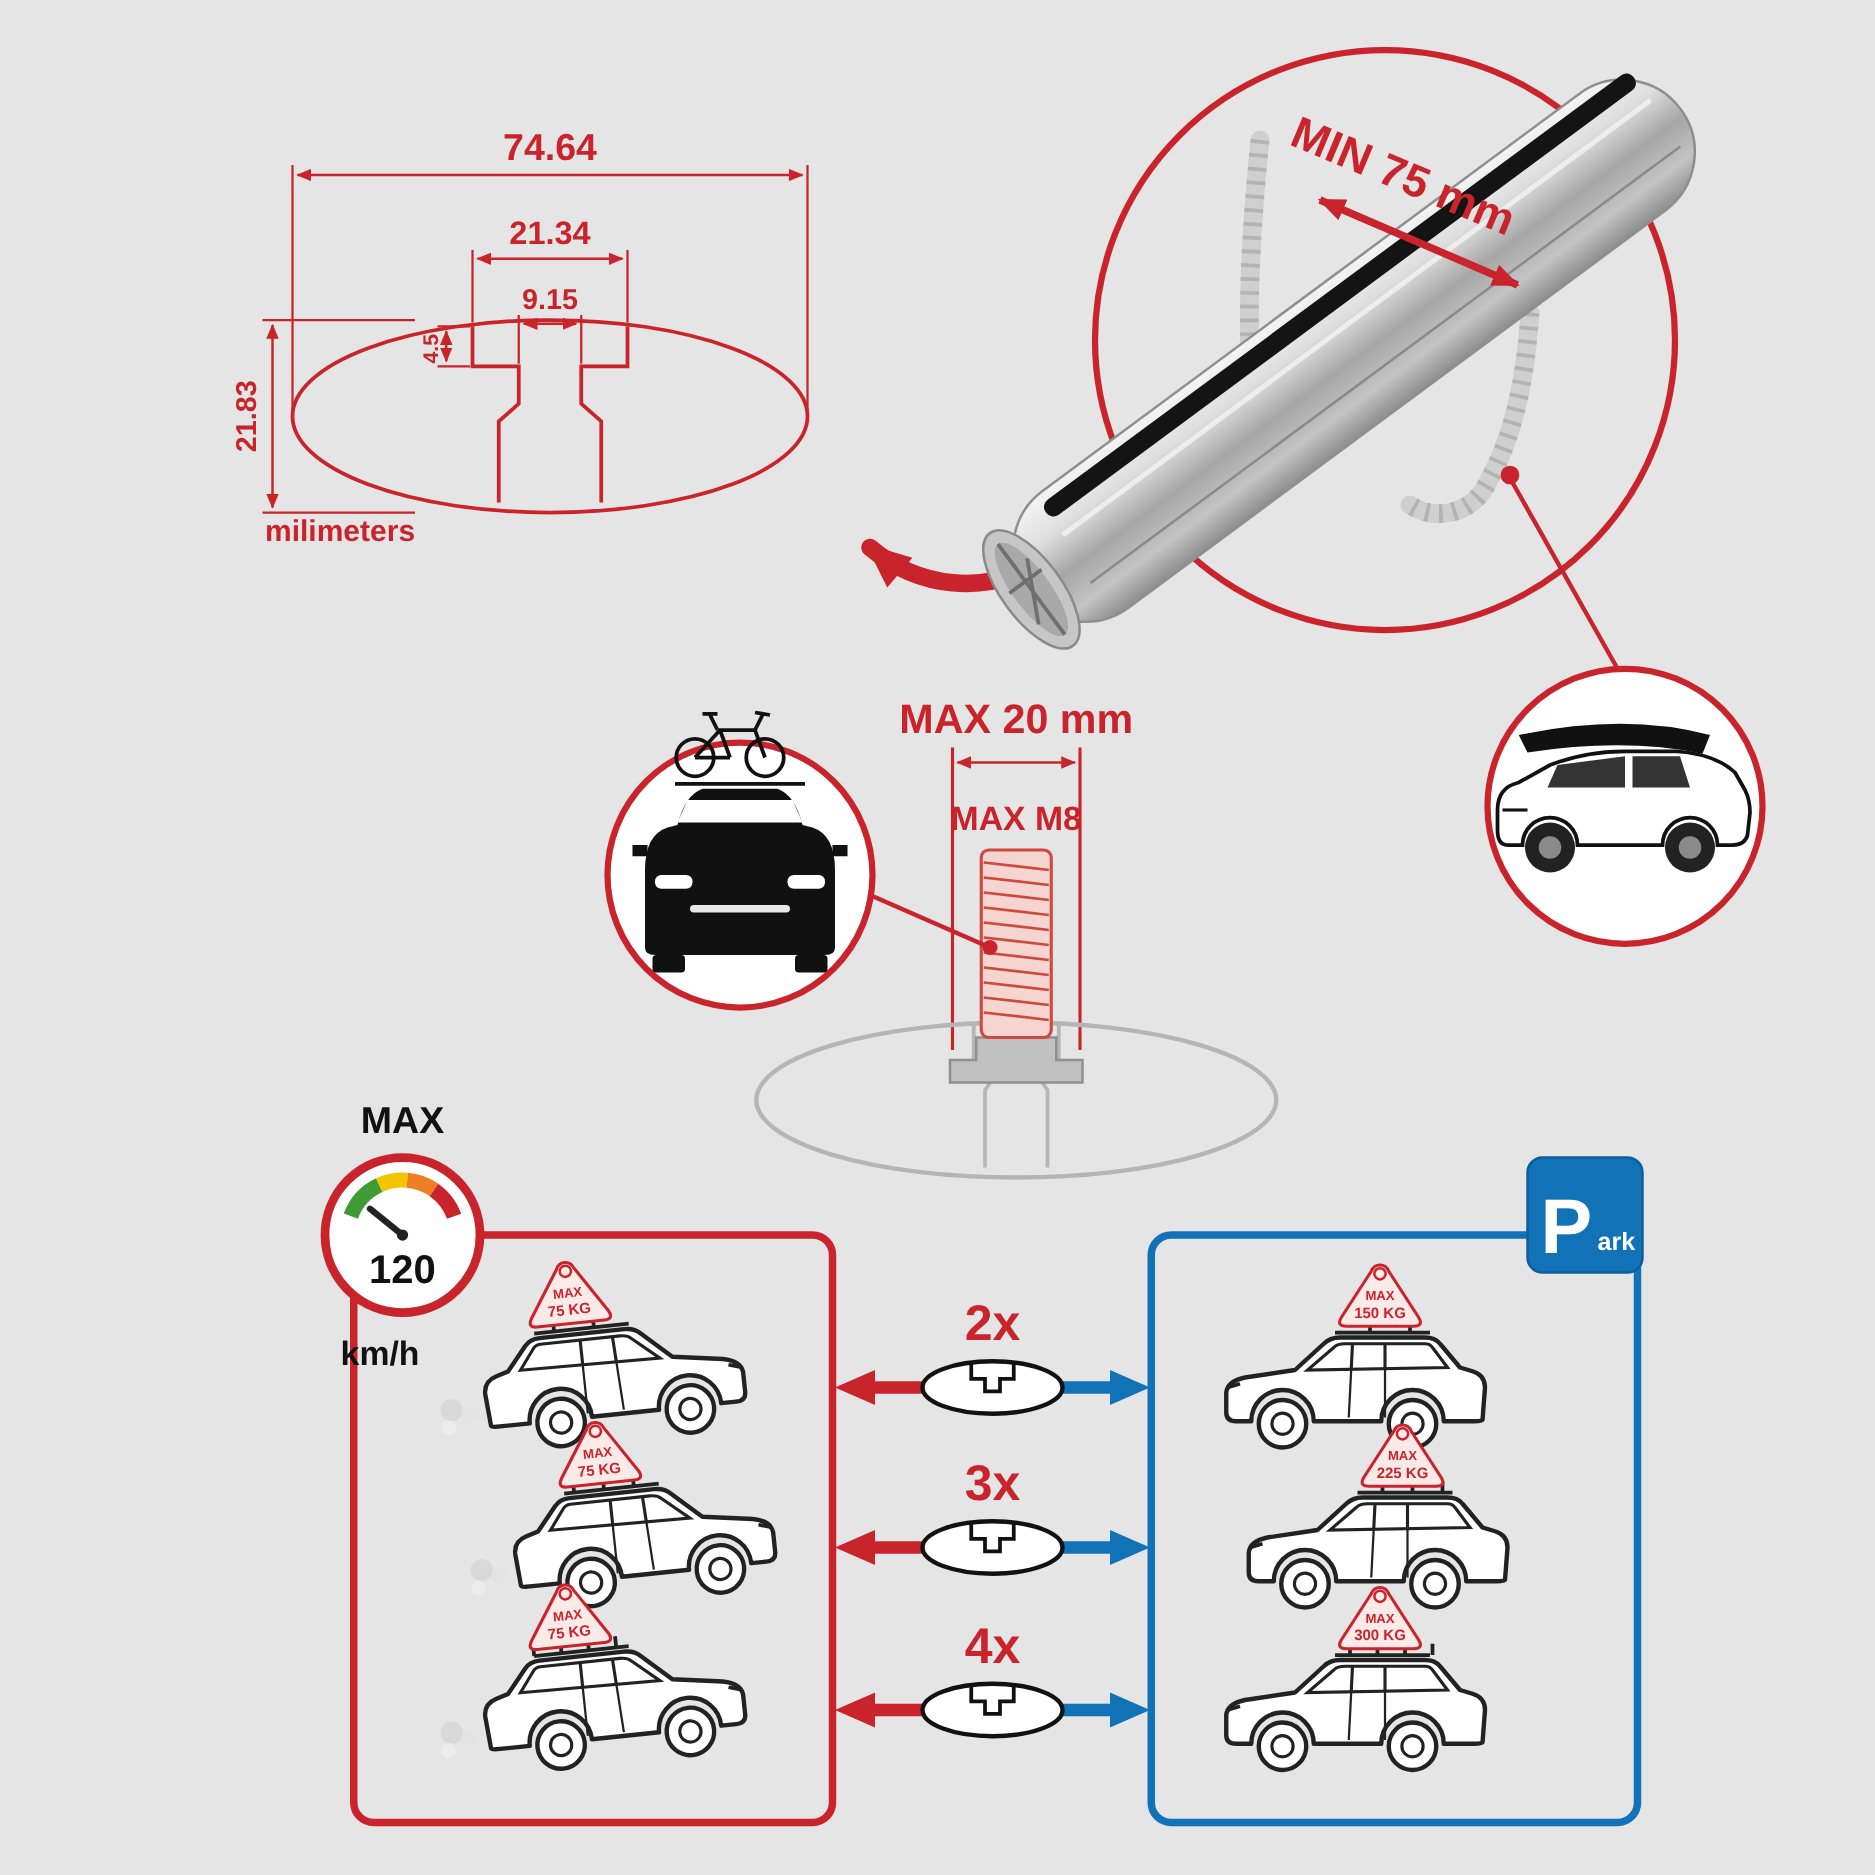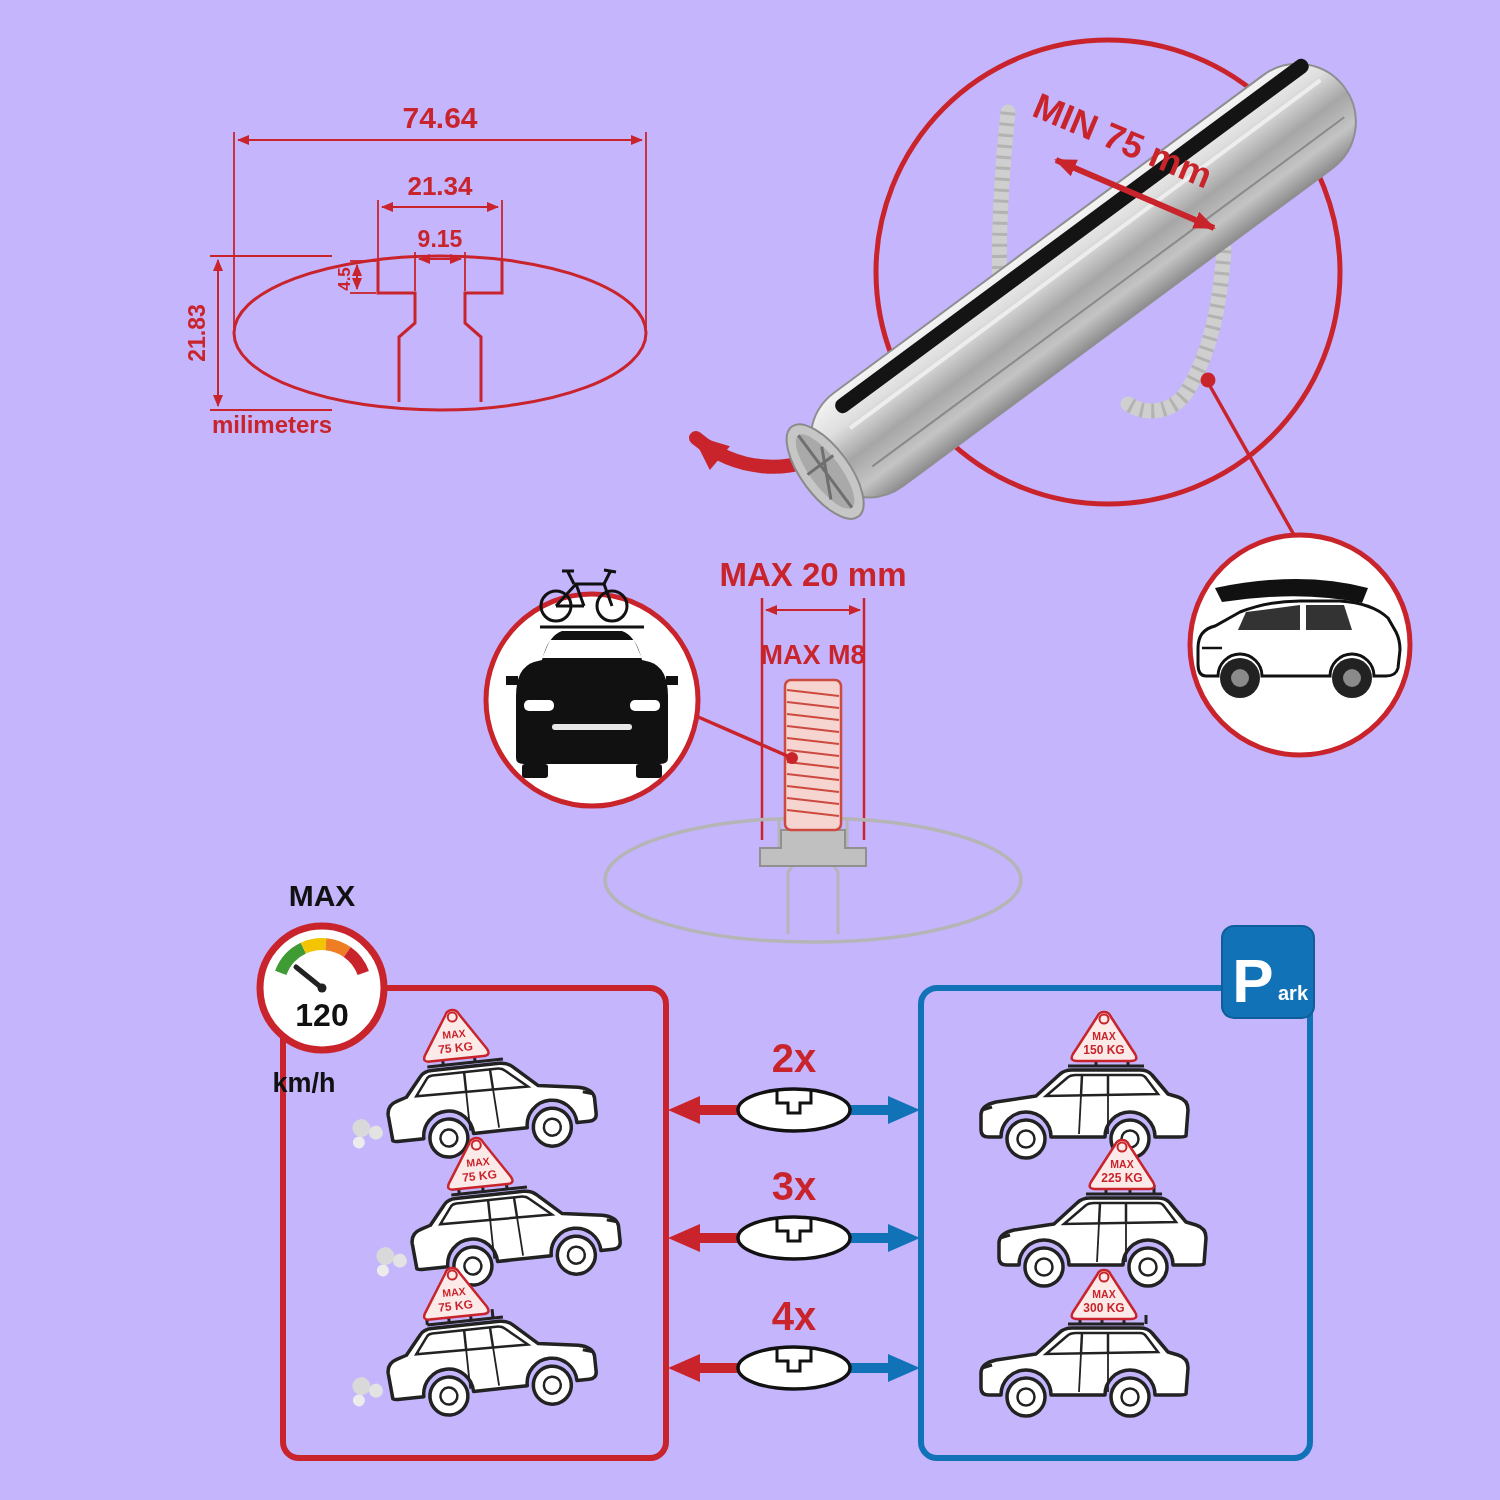--- a/index.html
+++ b/index.html
@@ -1,16 +1,16 @@
 <!DOCTYPE html>
 <html><head>
 <meta charset="utf-8">
 <style>
   html,body{margin:0;padding:0;background:#fff;}
-  .canvas{position:relative;width:1500px;height:1500px;background:#c4b5fd;overflow:hidden;}
+  .canvas{position:relative;width:1500px;height:1500px;background:#e5e5e5;overflow:hidden;}
   svg{display:block;}
   text{font-family:"Liberation Sans", sans-serif;}
   .dim{fill:#c9242b;font-weight:bold;}
   .redlbl{fill:#c9242b;font-weight:bold;}
   .blk{fill:#111;font-weight:bold;}
   .flag1{fill:#c9242b;font-weight:bold;font-size:10.5px;text-anchor:middle;}
   .flag2{fill:#c9242b;font-weight:bold;font-size:12px;text-anchor:middle;}
   .cnt{fill:#c9242b;font-weight:bold;font-size:40px;text-anchor:middle;}
 </style>
 </head>

